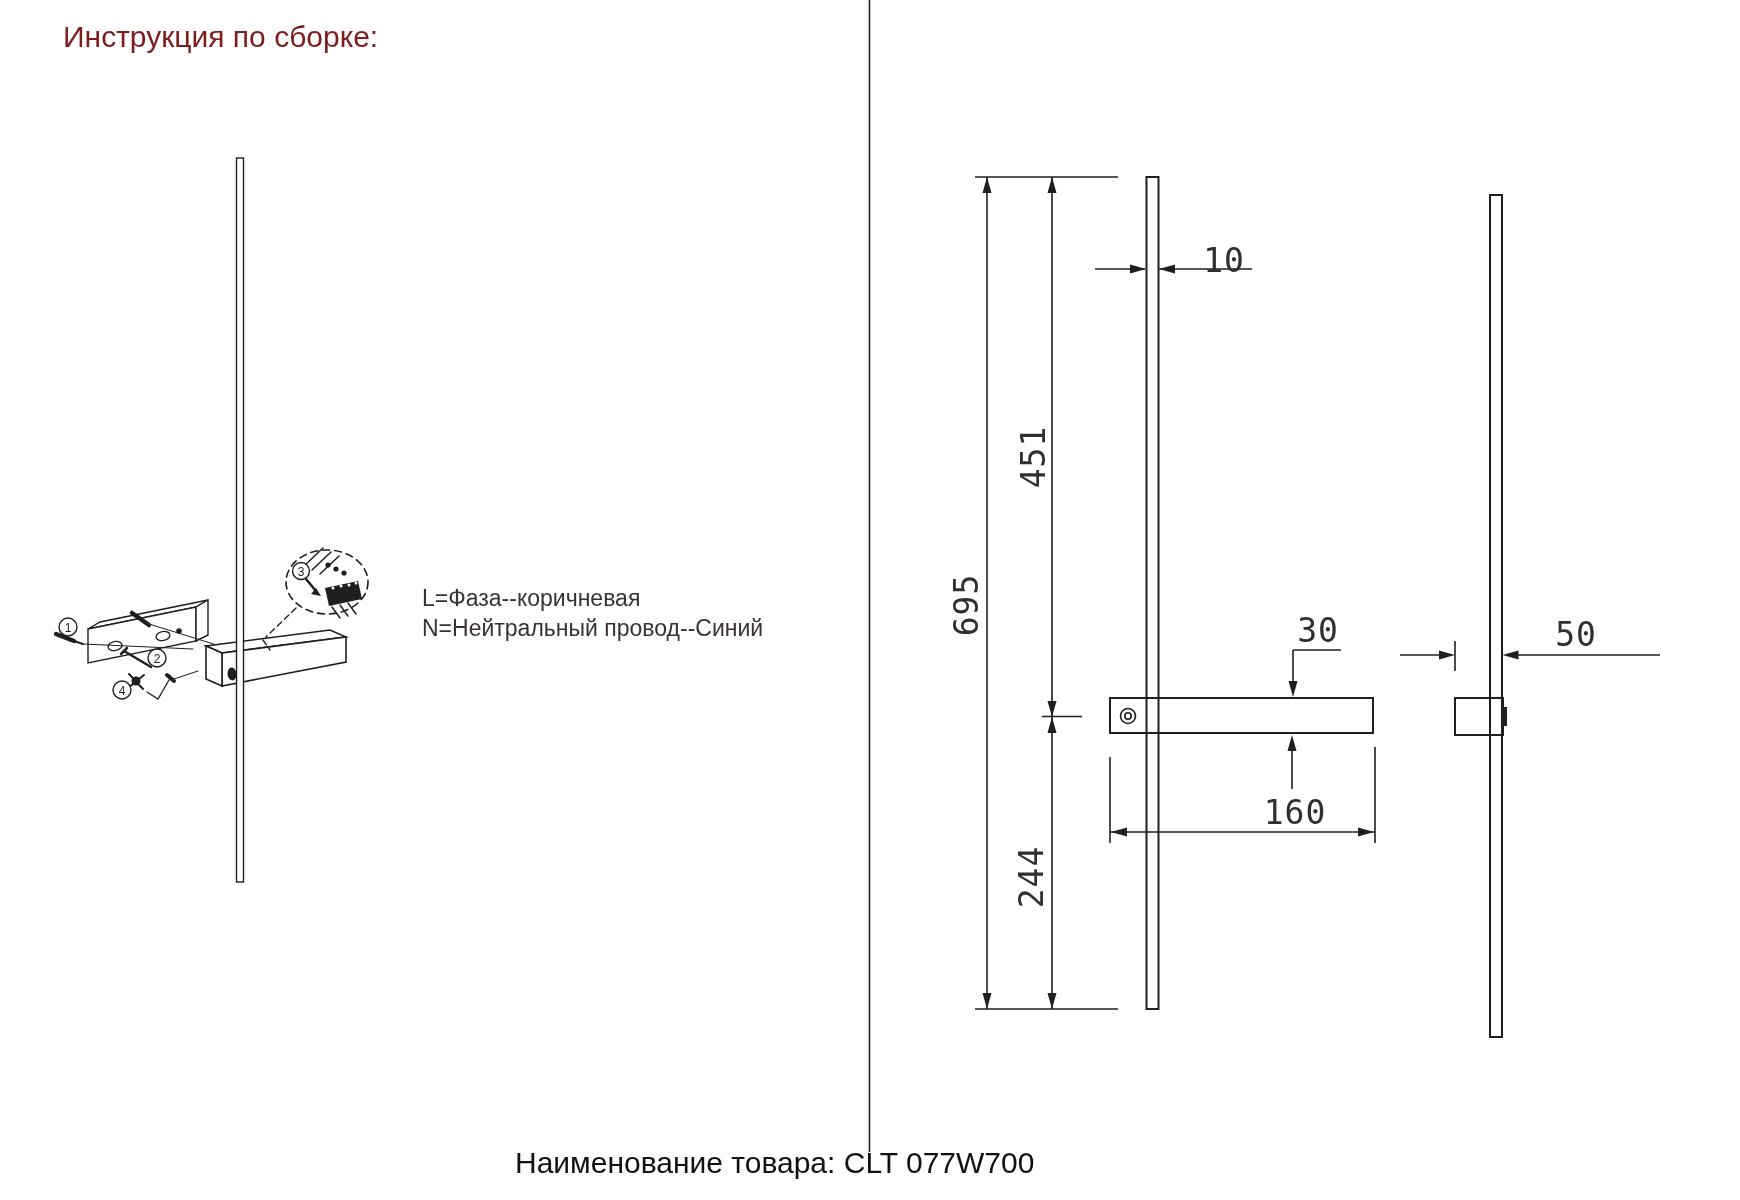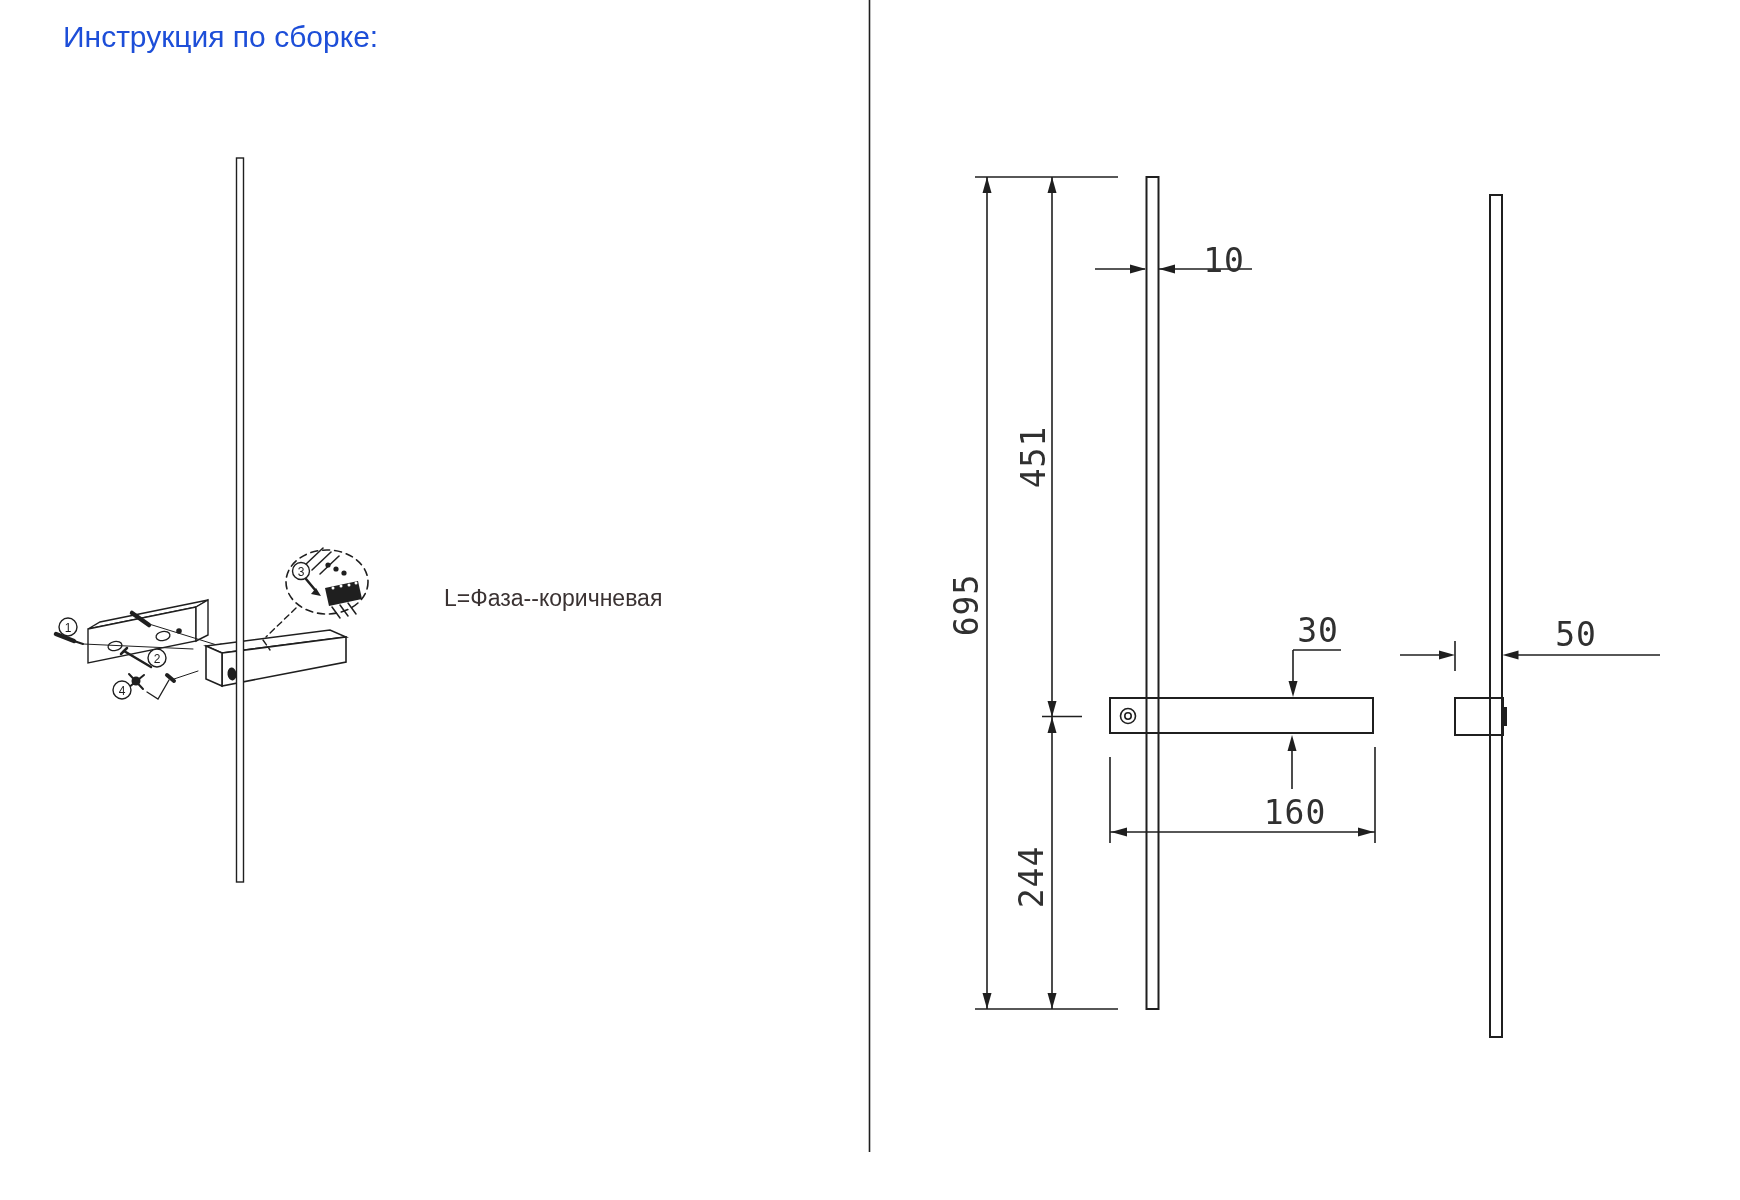--- a/index.html
+++ b/index.html
@@ -1,20 +1,20 @@
 <!DOCTYPE html>
 <html><head>
 <meta charset="utf-8">
 <style>
   html,body{margin:0;padding:0;background:#ffffff;}
   .page{position:relative;width:1740px;height:1200px;background:#ffffff;overflow:hidden;
         font-family:"Liberation Sans",sans-serif;color:#1a1a1a;}
   .abs{position:absolute;white-space:nowrap;}
-  .panel-title{font-size:30px;font-weight:400;color:#1d4ed8;}
-  .legend-line{font-size:23px;font-weight:500;color:#3a3232;line-height:30px;margin-left:22px;}
+  .panel-title{font-size:30px;font-weight:400;color:#7f1d1d;}
+  .legend-line{font-size:23px;font-weight:500;color:#3a3232;line-height:30px;}
   .parts-line{font-size:23px;font-weight:700;color:#3a3232;line-height:29px;}
   .caption{font-size:30px;font-weight:400;color:#111111;}
   .dim{font-family:"DejaVu Sans Mono",monospace;font-size:33px;font-weight:400;color:#303030;
        letter-spacing:1px;transform:translate(-50%,-50%);}
   .dim.rot{transform:translate(-50%,-50%) rotate(-90deg);}
   svg{position:absolute;left:0;top:0;pointer-events:none;}
   svg .ln{stroke:#1f1f1f;fill:none;}
   svg .fillwhite{fill:#ffffff;}
   svg .dark{fill:#1f1f1f;stroke:none;}
   svg text{font-family:"Liberation Sans",sans-serif;fill:#1f1f1f;}
@@ -176,25 +176,27 @@
         <polygon class="dark" points="1502.5,655 1518.5,650.5 1518.5,659.5"></polygon>
       </g>
     </g>
   </svg>
 
   <div class="abs panel-title" style="left:63px;top:20px;">Инструкция по сборке:</div>
 
 
   <div class="abs" style="left:422px;top:583px;">
     <div class="legend-line">L=Фаза--коричневая</div>
+    <div class="legend-line">N=Нейтральный провод--Синий</div>
   </div>
 
 
   <div class="abs dim rot" style="left:966px;top:605px;">695</div>
   <div class="abs dim rot" style="left:1033px;top:457px;">451</div>
   <div class="abs dim rot" style="left:1031px;top:877px;">244</div>
   <div class="abs dim" style="left:1224px;top:260px;">10</div>
   <div class="abs dim" style="left:1318px;top:630px;">30</div>
   <div class="abs dim" style="left:1295px;top:812px;">160</div>
   <div class="abs dim" style="left:1576px;top:634px;">50</div>
 
+  <div class="abs caption" style="left:515px;top:1146px;">Наименование товара: CLT 077W700</div>
 
 </div>
 
 </body></html>

